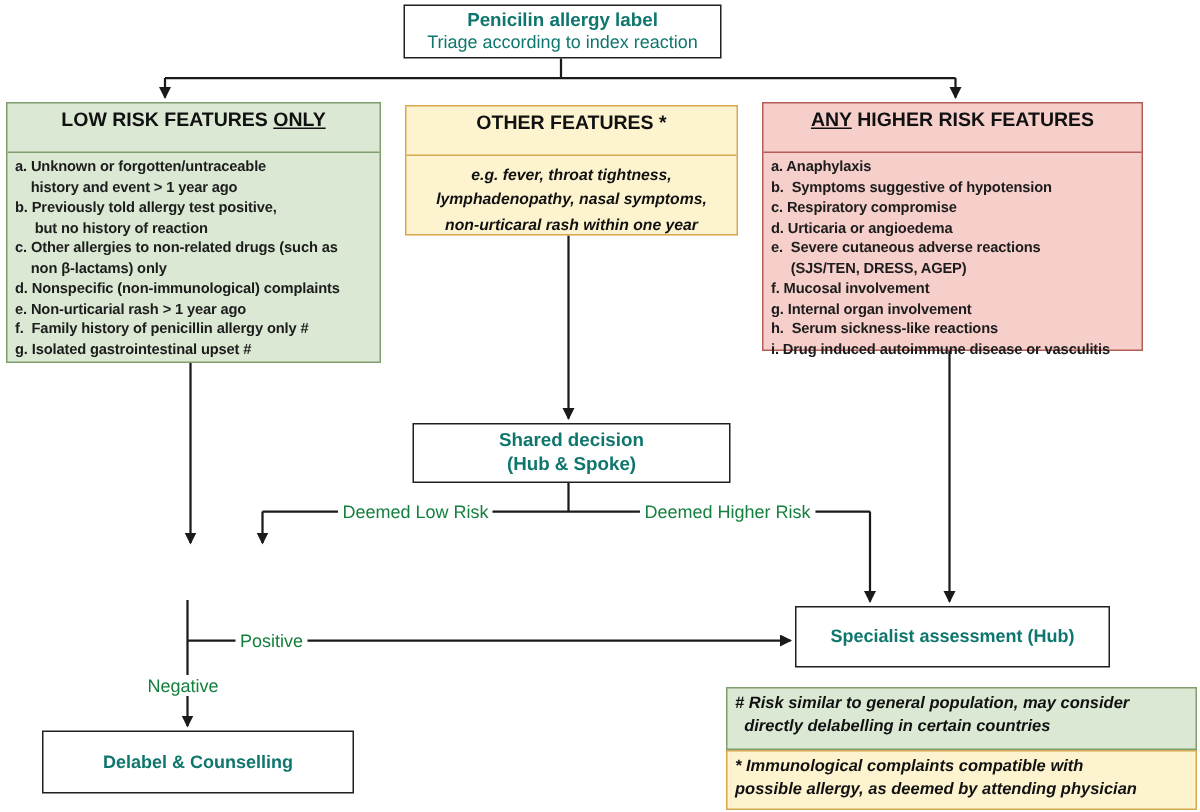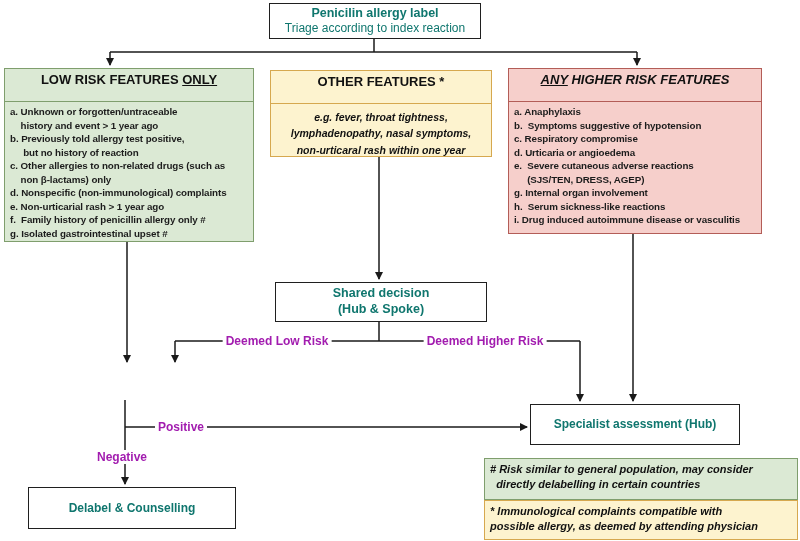--- a/index.html
+++ b/index.html
@@ -29,27 +29,27 @@
   .item {
     font-size:9.8px; font-weight:bold; line-height:1.38;
     white-space:pre-wrap; letter-spacing:-0.1px; color:#1c1c1c;
   }
   #low-risk-box  { left:4px;  top:68px; width:248px; height:172px; background:#dbe9d4; border:1.2px solid #7f9e6d; }
   #low-risk-box .hdr { border-bottom:1.2px solid #7f9e6d; }
   #other-box     { left:270px; top:70px; width:220px; height:85px; background:#fdf3cf; border:1.2px solid #d6a84f; }
   #other-box .hdr { border-bottom:1.2px solid #d6a84f; }
   #other-box .eg { text-align:center; font-style:italic; font-weight:bold; font-size:10.5px; line-height:1.55; padding-top:5px; }
   #higher-risk-box { left:508px; top:68px; width:252px; height:164px; background:#f6cfcb; border:1.2px solid #b35d57; }
-  #higher-risk-box .hdr { border-bottom:1.2px solid #b35d57;font-style:italic; }
+  #higher-risk-box .hdr { border-bottom:1.2px solid #b35d57; }
   .und { text-decoration:underline; }
 
   
   .edge-label {
     position:absolute; transform:translate(-50%,-50%); background:#ffffff;
-    font-weight:bold; font-size:12px; color:#a21caf; padding:0 3px; white-space:nowrap;
+    font-weight:normal; font-size:12px; color:#15803d; padding:0 3px; white-space:nowrap;
   }
 
   
   .note {
     position:absolute; font-style:italic; font-weight:bold; font-size:11px;
     line-height:1.4; padding:3px 5px; white-space:pre-wrap; color:#111;
   }
   #note-hash { left:484px; top:458px; width:302px; height:34px; background:#dbe9d4; border:1.2px solid #7f9e6d; }
   #note-star { left:484px; top:500px; width:302px; height:32px; background:#fdf3cf; border:1.2px solid #d6a84f; }
 
@@ -119,20 +119,21 @@
 
   <div class="feature-box" id="higher-risk-box">
     <div class="hdr"><span class="und">ANY</span><span> HIGHER RISK FEATURES</span></div>
     <div class="items">
       <div class="item">a. Anaphylaxis</div>
       <div class="item">b.  Symptoms suggestive of hypotension</div>
       <div class="item">c. Respiratory compromise</div>
       <div class="item">d. Urticaria or angioedema</div>
       <div class="item">e.  Severe cutaneous adverse reactions
      (SJS/TEN, DRESS, AGEP)</div>
+      <div class="item">f. Mucosal involvement</div>
       <div class="item">g. Internal organ involvement</div>
       <div class="item">h.  Serum sickness-like reactions</div>
       <div class="item">i. Drug induced autoimmune disease or vasculitis</div>
     </div>
   </div>
 
   <div class="flow-box" id="shared-box">
     <div class="l1">Shared decision</div>
     <div class="l1">(Hub &amp; Spoke)</div>
   </div>

